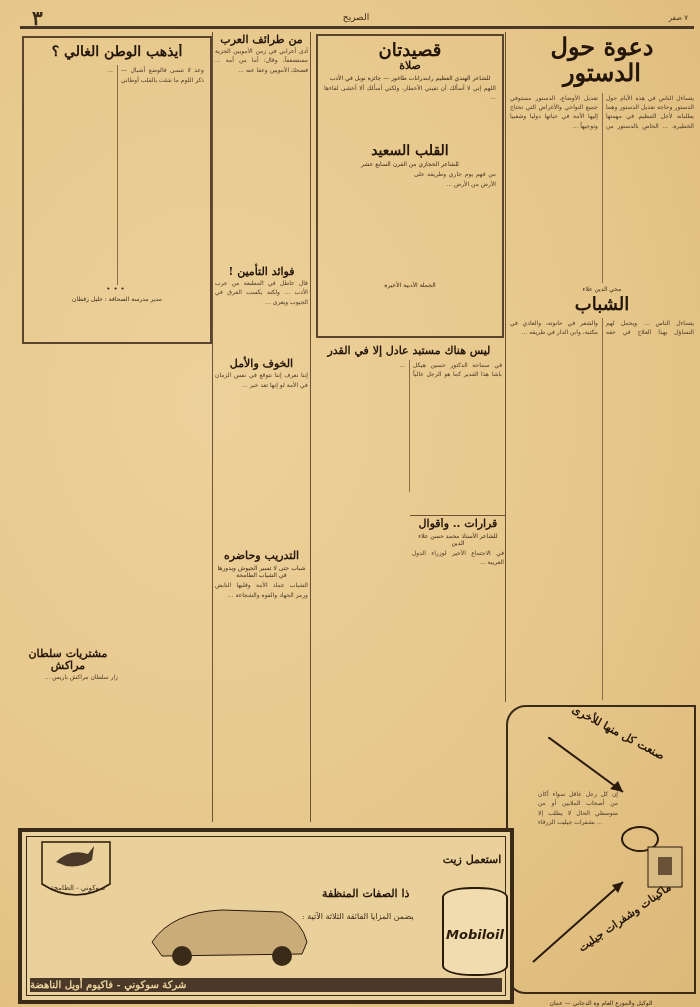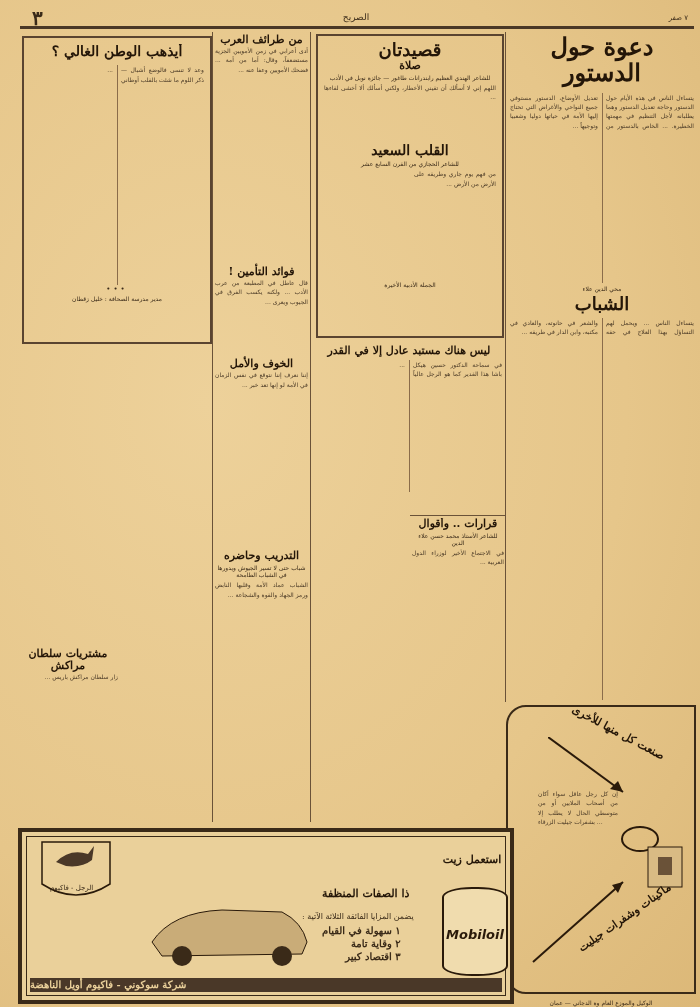--- a/index.html
+++ b/index.html
@@ -136,33 +136,28 @@
     <div class="head h-sm" style="position:absolute;right:4px;top:205px;transform:rotate(-35deg);width:130px">ماكينات وشفرات جيليت</div>
     <div class="byline" style="position:absolute;left:0;right:0;bottom:-16px">الوكيل والموزع العام وة الدجاني — عمان</div>
   </div>
 
   <div class="ad-mobil">
     <div class="frame"></div>
     <svg style="position:absolute;left:14px;top:6px" width="80" height="70">
       <path d="M6 4 H74 V46 Q40 68 6 46 Z" fill="none" stroke="#2a1a0a" stroke-width="1.5"></path>
       <path d="M20 24 Q34 10 52 16 L58 8 L56 22 Q46 30 30 28 Z" fill="#4a3828"></path>
     </svg>
-    <div class="byline" style="position:absolute;left:28px;top:50px;font-size:7px">الرجل - فاكيوم</div>
+    <div class="byline" style="position:absolute;left:28px;top:50px;font-size:7px">سوكوني - الطامحة</div>
     <svg style="position:absolute;left:120px;top:50px" width="170" height="90">
       <path d="M10 60 Q30 30 80 28 L140 30 Q160 40 165 60 L160 72 L20 74 Z" fill="#c9ac78" stroke="#2a1a0a"></path>
       <circle cx="40" cy="74" r="10" fill="#3a2a18"></circle>
         <circle cx="140" cy="74" r="10" fill="#3a2a18"></circle>
     </svg>
     <div class="head h-sm" style="position:absolute;left:420px;top:22px;width:60px">استعمل زيت</div>
     <div class="head h-sm" style="position:absolute;left:300px;top:56px">ذا الصفات المنظفة</div>
     <div class="byline" style="position:absolute;left:280px;top:78px;font-size:8px;direction:rtl">يضمن المزايا الفائقة الثلاثة الآتية :</div>
-    <div style="position:absolute;left:300px;top:92px;direction:rtl;font-size:10px;font-weight:bold;line-height:13px">
-      <div><span>١</span> <span>سهولة في القيام</span></div>
-      <div><span>٢</span> <span>وقاية تامة</span></div>
-      <div><span>٣</span> <span>اقتصاد كبير</span></div>
-    </div>
     <div style="position:absolute;left:420px;top:55px;width:62px;height:85px;border:2px solid #2a1a0a;border-radius:30px/10px;background:#f0dcae">
       <div style="margin-top:38px;text-align:center;font-family:'DejaVu Sans',sans-serif;font-weight:bold;font-size:13px;font-style:italic;color:#2a1a0a">Mobiloil</div>
     </div>
     <div class="strip">شركة سوكوني - فاكيوم أويل الناهضة</div>
   </div>
 
 </div>
 
 </body></html>

